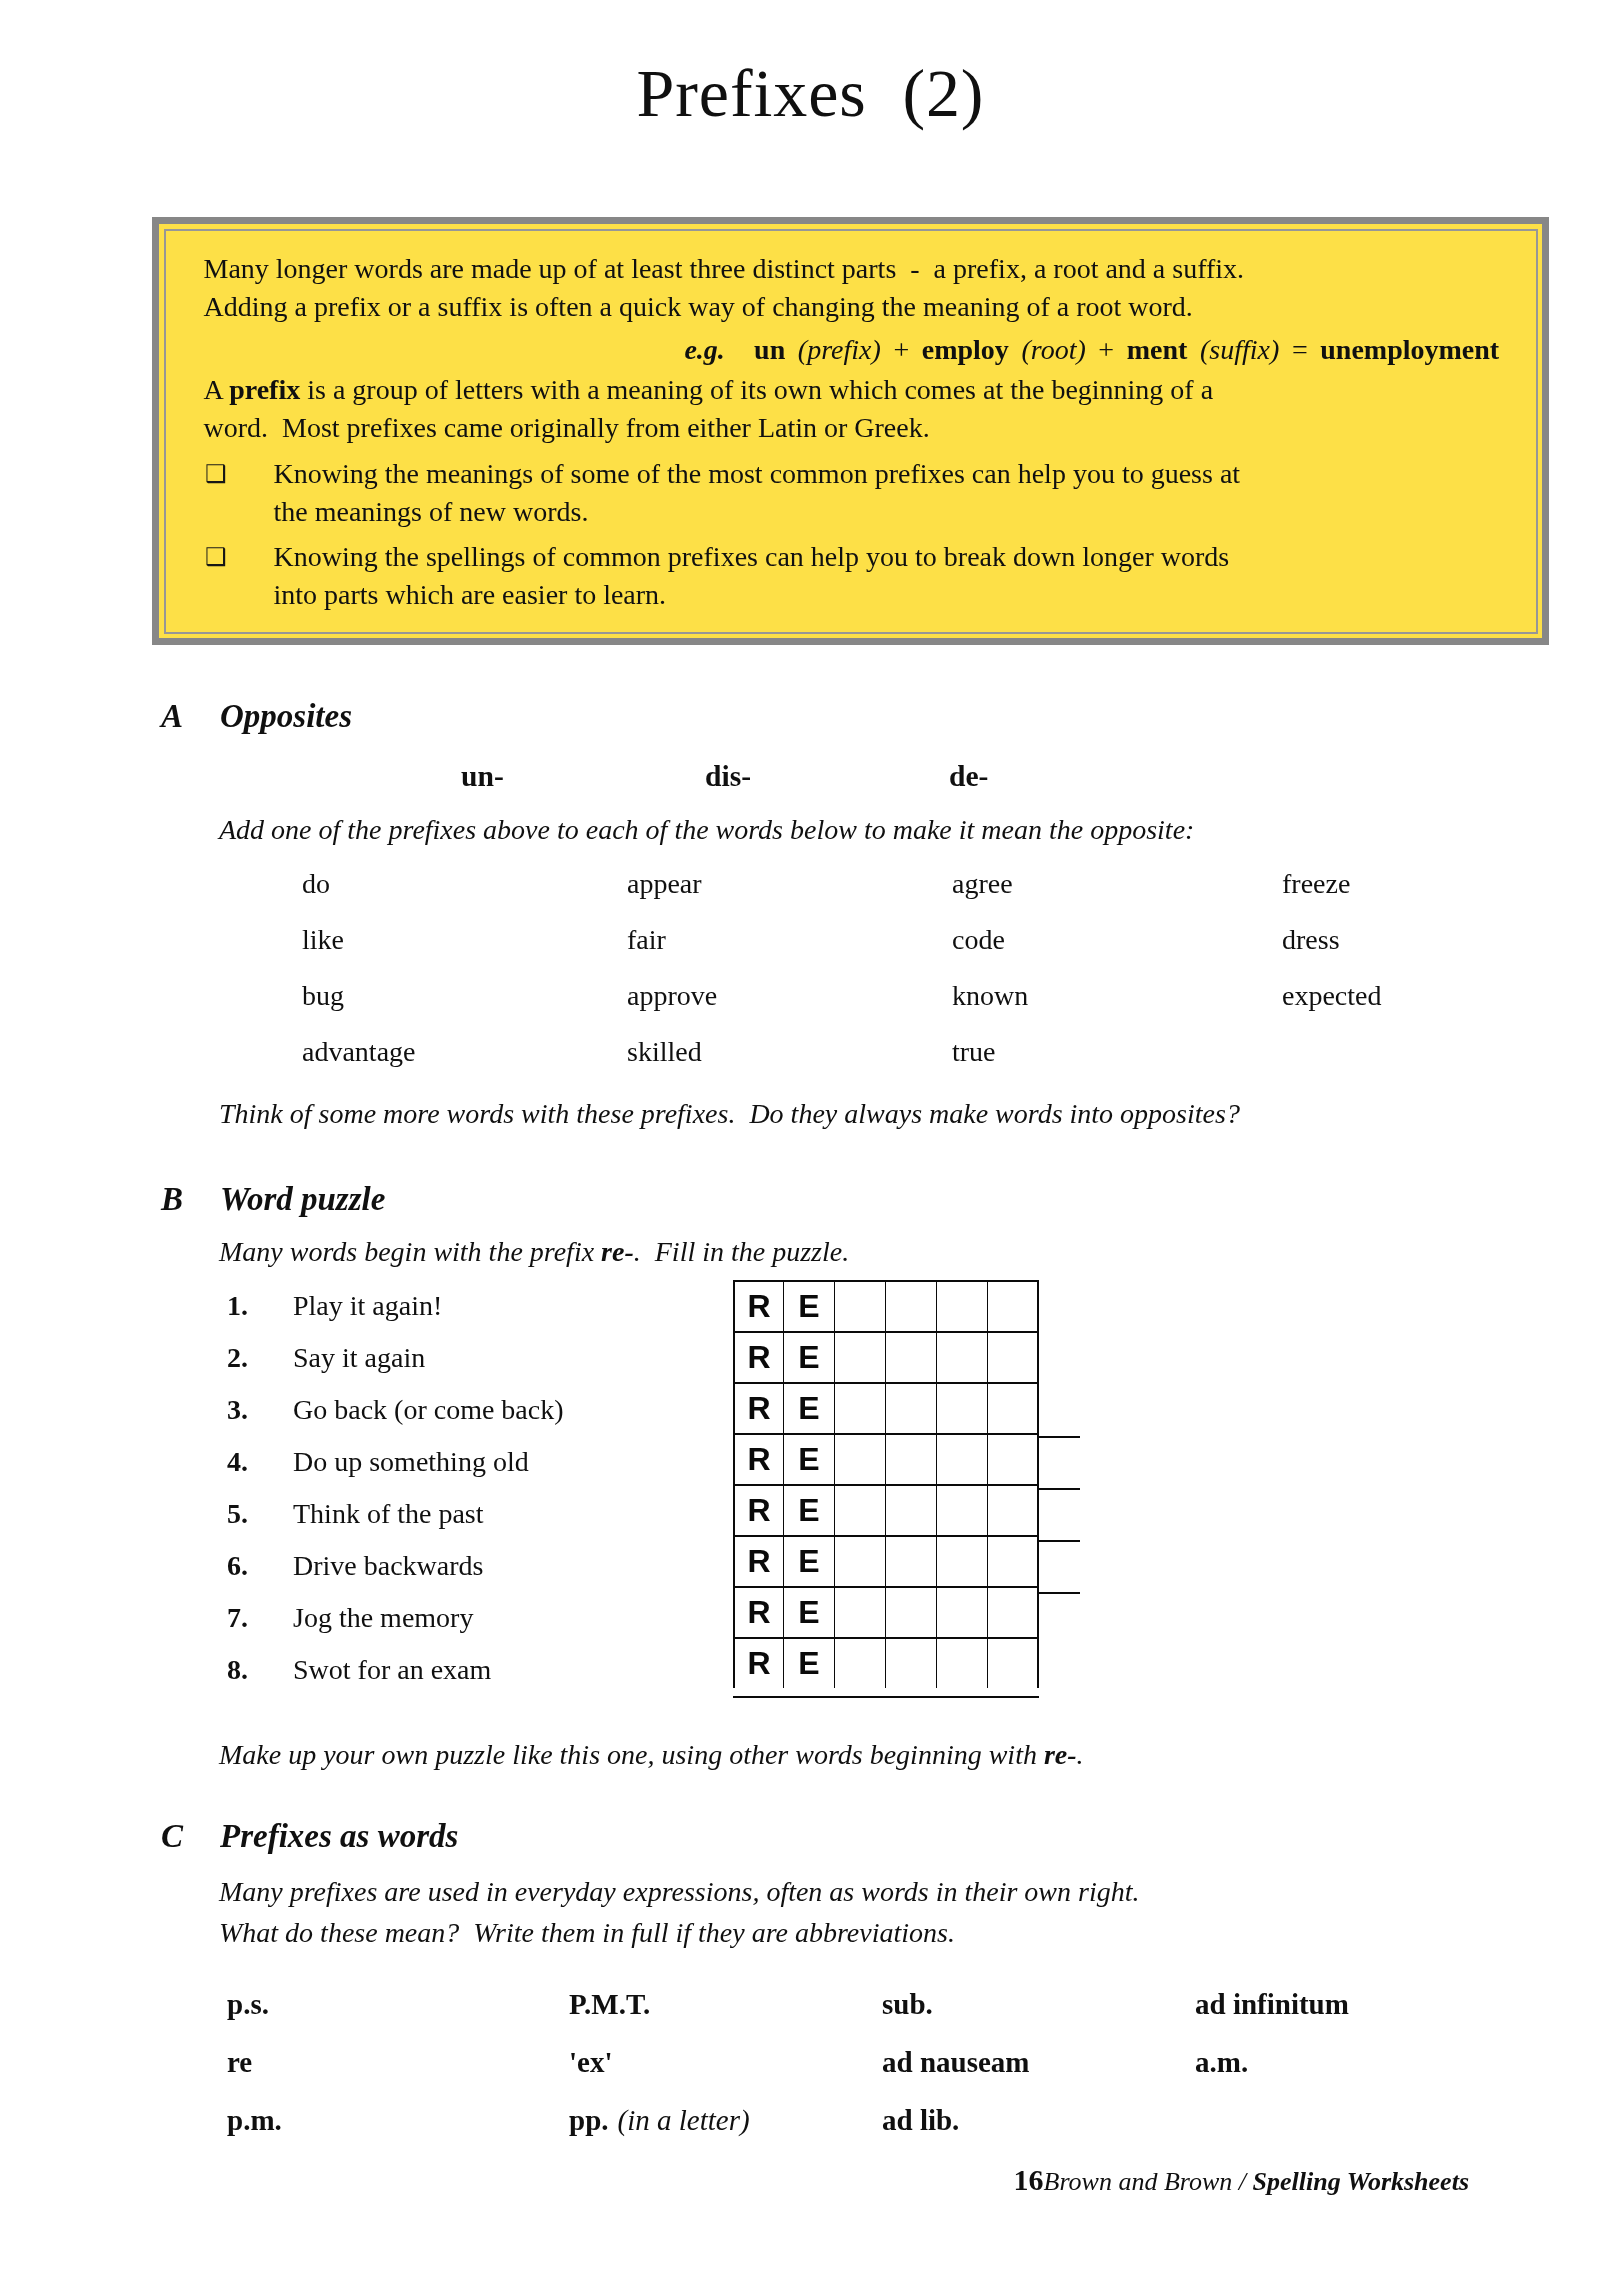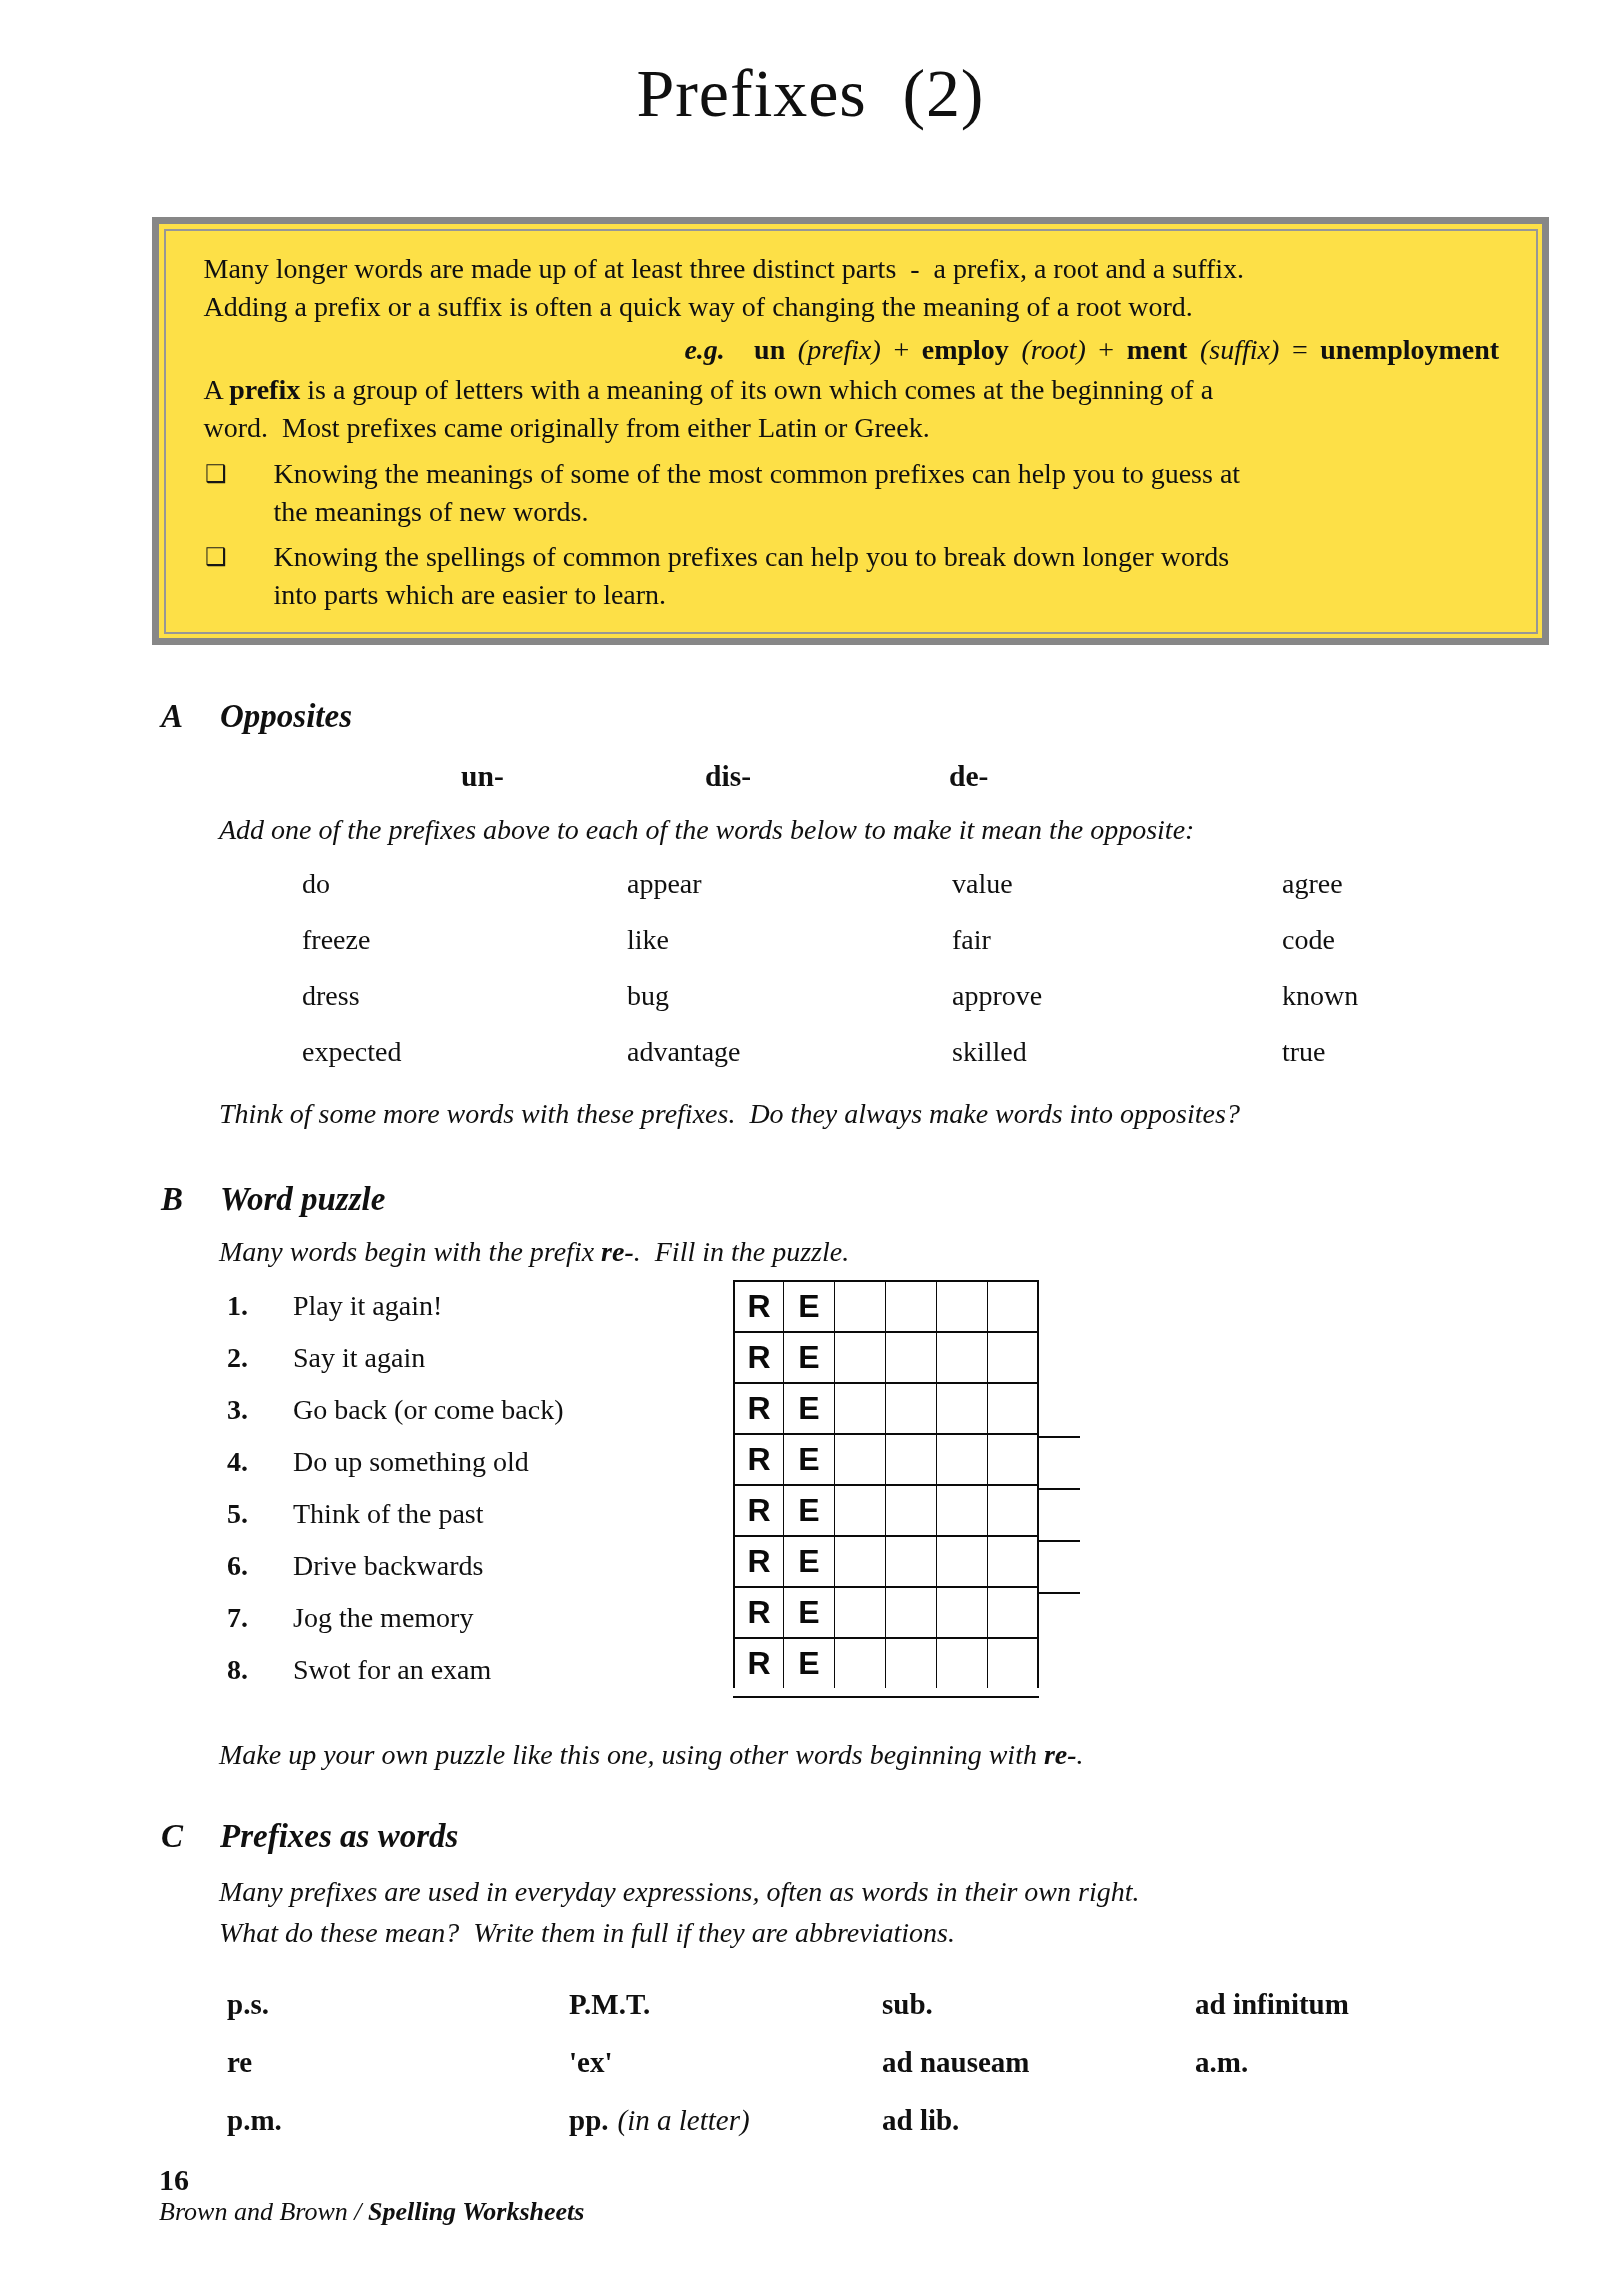--- a/index.html
+++ b/index.html
@@ -78,21 +78,21 @@
   .instrC2 { margin-top:1.8px; }
   .abbr-grid {
     display:grid; grid-template-columns:342px 313px 313px auto;
     margin:23px 0 0 227px; font-size:29px;
   }
   .abbr-grid .cell { line-height:58px; font-weight:bold; }
   .pp-note { font-weight:normal; font-style:italic; margin-left:9px; }
 
   
   .footer { display:flex; justify-content:flex-end; align-items:baseline;
-            margin:14.3px 152px 0 159px;flex-direction:column; }
+            margin:14.3px 152px 0 159px; }
   .page-num { font-size:30px; font-weight:bold; }
   .credit { font-size:26px; font-style:italic; }
   .credit .b { font-weight:bold; }
 </style>
 </head>
 <body>
 
 <div class="page">
 
   <h1 class="title">Prefixes  (2)</h1>
@@ -126,21 +126,20 @@
     <span class="sec-letter">A</span>
     <span class="sec-title">Opposites</span>
   </div>
   <div class="prefix-row">
     <span>un-</span><span>dis-</span><span>de-</span>
   </div>
   <p class="instr">Add one of the prefixes above to each of the words below to make it mean the opposite:</p>
   <div class="word-grid">
     <span>do</span>
       <span>appear</span>
-      <span>value</span>
       <span>agree</span>
     <span>freeze</span>
       <span>like</span>
       <span>fair</span>
       <span>code</span>
     <span>dress</span>
       <span>bug</span>
       <span>approve</span>
       <span>known</span>
     <span>expected</span>

